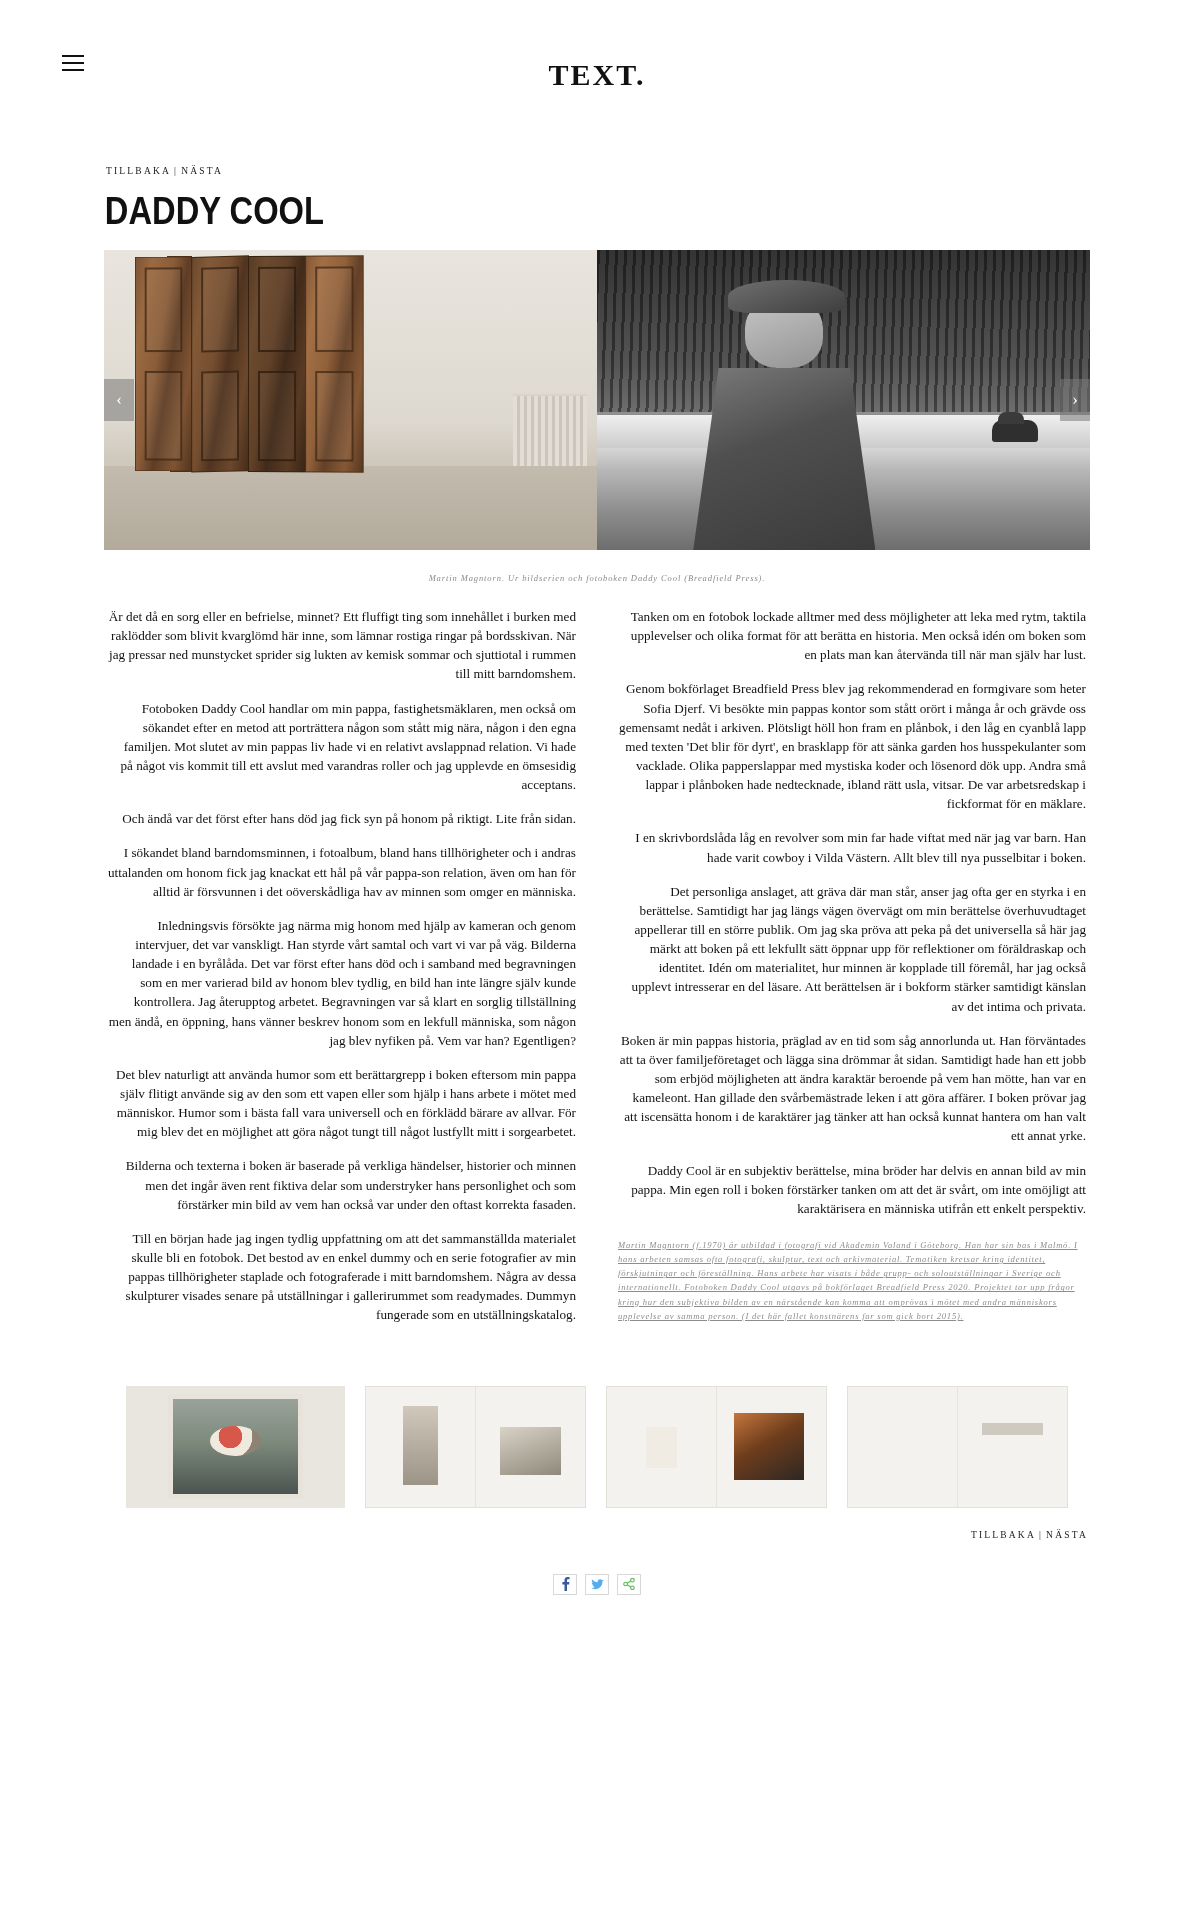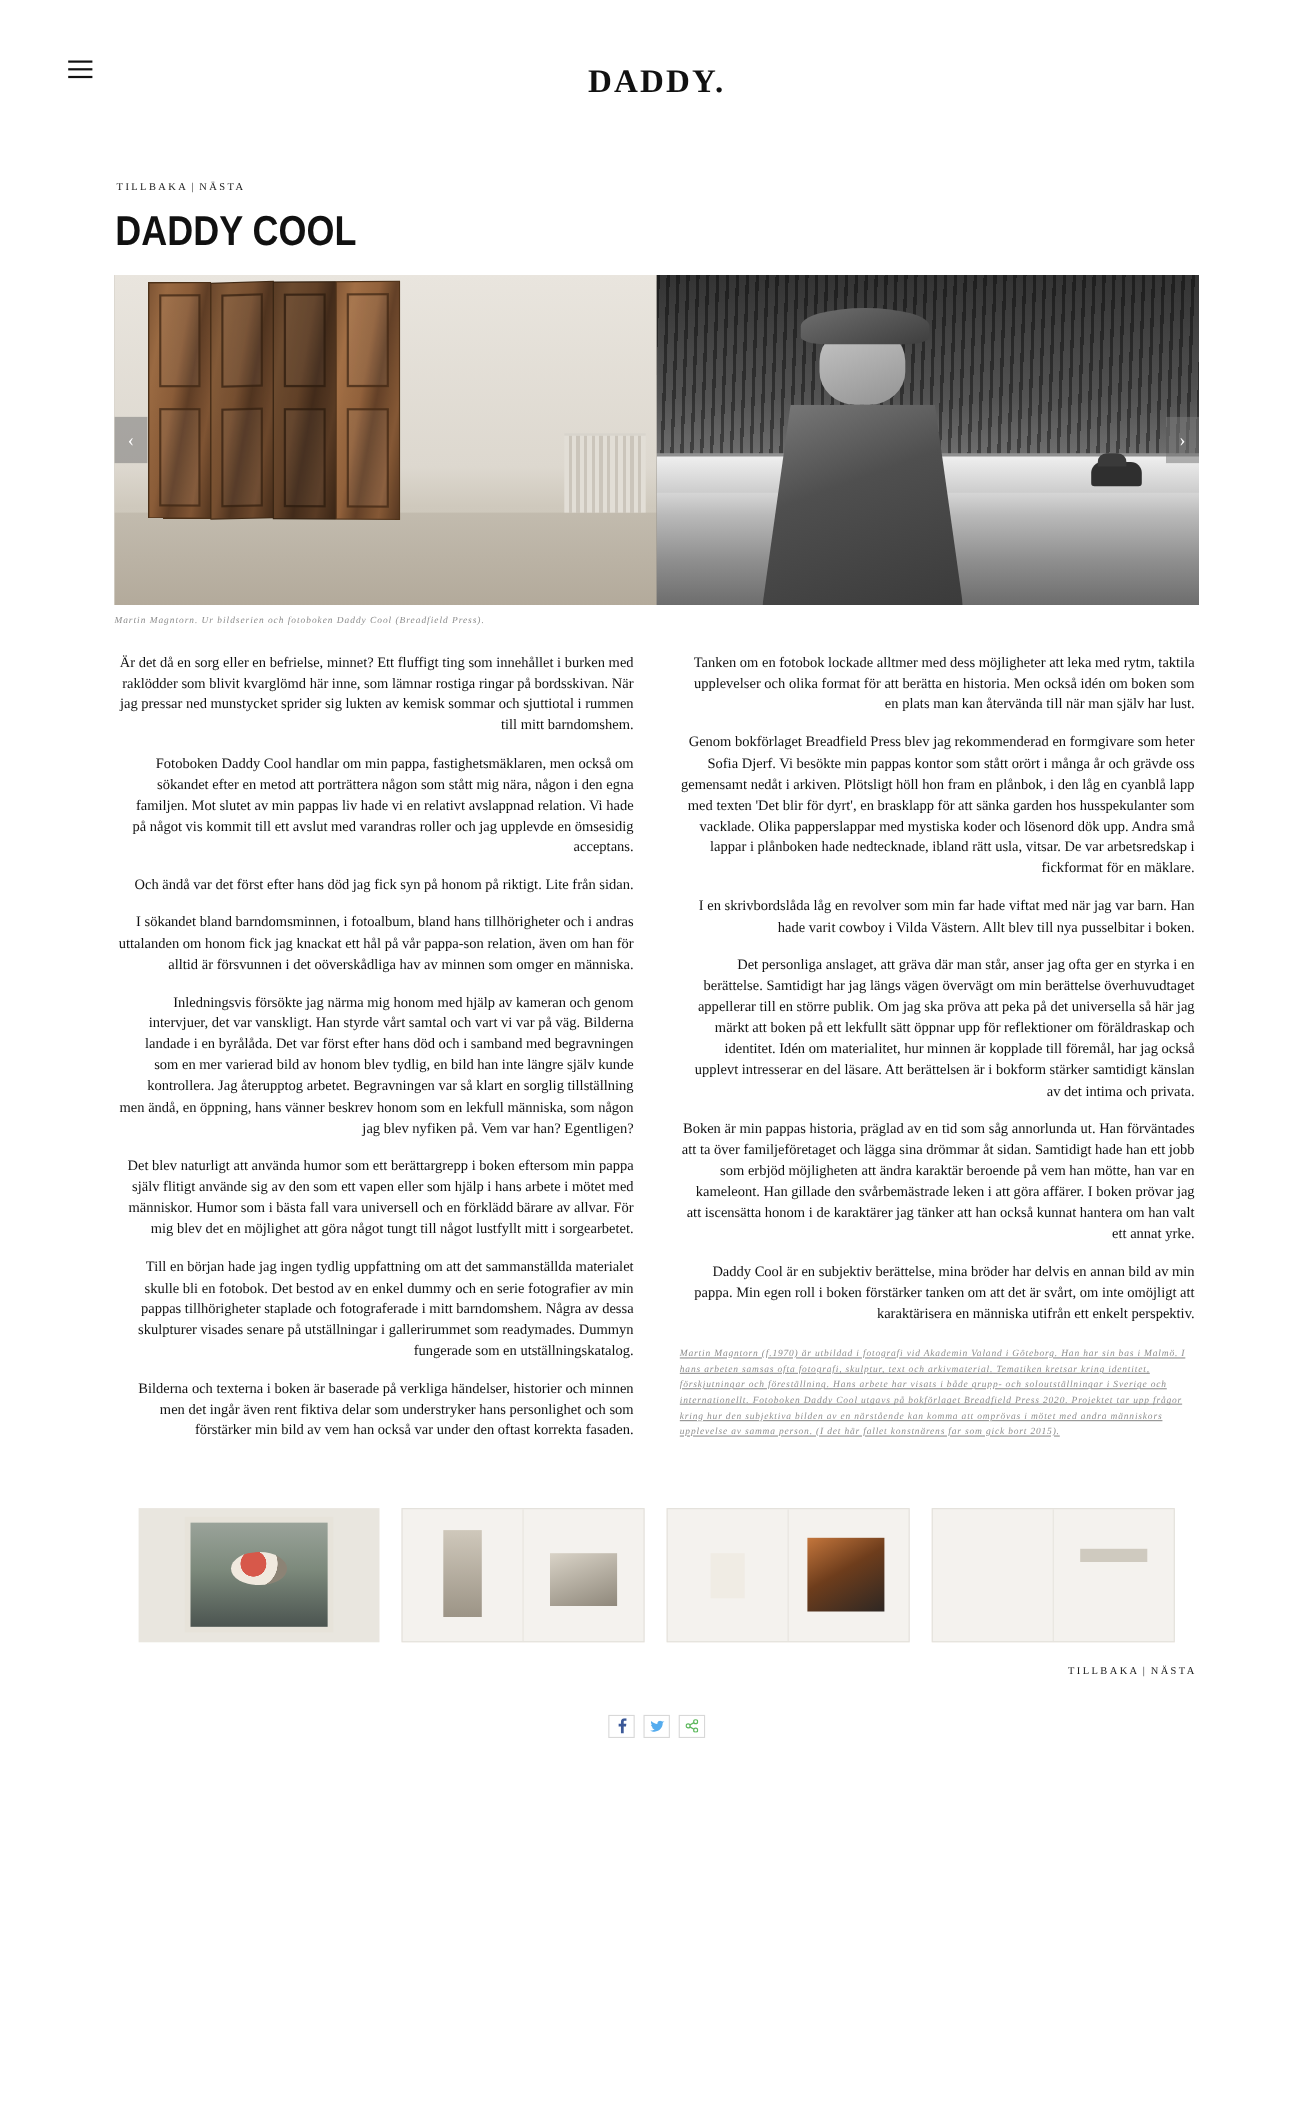--- a/index.html
+++ b/index.html
@@ -216,26 +216,27 @@
     font-size: 17px;
     line-height: 42px;
     text-align: center;
     cursor: pointer;
     user-select: none;
   }
   .arrow.prev { left: 0; }
   .arrow.next { right: 0; }
 
   .hero-caption {
+    text-align: center;
     font-family: "Liberation Serif", serif;
     font-style: italic;
     font-size: 8.5px;
     letter-spacing: 0.9px;
     color: #8b8b8b;
-    margin-top: 8px;
+    margin-top: 23px;
   }
 
   
   .cols {
     display: flex;
     gap: 42px;
     margin-top: 24px;
     padding: 0 4px;
   }
   .col { width: 470px; }
@@ -350,21 +351,21 @@
 </style>
 </head>
 <body>
 
 <div class="topbar">
   <div class="hamburger">
     <span></span>
     <span></span>
     <span></span>
   </div>
-  <div class="logo">DADDY.</div>
+  <div class="logo">TEXT.</div>
 </div>
 
 <div class="wrap">
   <div class="inner">
 
     <div class="nav-links">
       <a href="#">TILLBAKA</a><span class="sep">|</span><a href="#">NÄSTA</a>
     </div>
 
     <h1 class="title">DADDY COOL</h1>
@@ -400,22 +401,22 @@
     <div class="hero-caption">Martin Magntorn. Ur bildserien och fotoboken Daddy Cool (Breadfield Press).</div>
 
     <div class="cols">
       <div class="col">
         <p>Är det då en sorg eller en befrielse, minnet? Ett fluffigt ting som innehållet i burken med raklödder som blivit kvarglömd här inne, som lämnar rostiga ringar på bordsskivan. När jag pressar ned munstycket sprider sig lukten av kemisk sommar och sjuttiotal i rummen till mitt barndomshem.</p>
         <p>Fotoboken Daddy Cool handlar om min pappa, fastighetsmäklaren, men också om sökandet efter en metod att porträttera någon som stått mig nära, någon i den egna familjen. Mot slutet av min pappas liv hade vi en relativt avslappnad relation. Vi hade på något vis kommit till ett avslut med varandras roller och jag upplevde en ömsesidig acceptans.</p>
         <p>Och ändå var det först efter hans död jag fick syn på honom på riktigt. Lite från sidan.</p>
         <p>I sökandet bland barndomsminnen, i fotoalbum, bland hans tillhörigheter och i andras uttalanden om honom fick jag knackat ett hål på vår pappa-son relation, även om han för alltid är försvunnen i det oöverskådliga hav av minnen som omger en människa.</p>
         <p>Inledningsvis försökte jag närma mig honom med hjälp av kameran och genom intervjuer, det var vanskligt. Han styrde vårt samtal och vart vi var på väg. Bilderna landade i en byrålåda. Det var först efter hans död och i samband med begravningen som en mer varierad bild av honom blev tydlig, en bild han inte längre själv kunde kontrollera. Jag återupptog arbetet. Begravningen var så klart en sorglig tillställning men ändå, en öppning, hans vänner beskrev honom som en lekfull människa, som någon jag blev nyfiken på. Vem var han? Egentligen?</p>
         <p>Det blev naturligt att använda humor som ett berättargrepp i boken eftersom min pappa själv flitigt använde sig av den som ett vapen eller som hjälp i hans arbete i mötet med människor. Humor som i bästa fall vara universell och en förklädd bärare av allvar. För mig blev det en möjlighet att göra något tungt till något lustfyllt mitt i sorgearbetet.</p>
+        <p>Bilderna och texterna i boken är baserade på verkliga händelser, historier och minnen men det ingår även rent fiktiva delar som understryker hans personlighet och som förstärker min bild av vem han också var under den oftast korrekta fasaden.</p>
         <p>Till en början hade jag ingen tydlig uppfattning om att det sammanställda materialet skulle bli en fotobok. Det bestod av en enkel dummy och en serie fotografier av min pappas tillhörigheter staplade och fotograferade i mitt barndomshem. Några av dessa skulpturer visades senare på utställningar i gallerirummet som readymades. Dummyn fungerade som en utställningskatalog.</p>
-        <p>Bilderna och texterna i boken är baserade på verkliga händelser, historier och minnen men det ingår även rent fiktiva delar som understryker hans personlighet och som förstärker min bild av vem han också var under den oftast korrekta fasaden.</p>
       </div>
       <div class="col">
         <p>Tanken om en fotobok lockade alltmer med dess möjligheter att leka med rytm, taktila upplevelser och olika format för att berätta en historia. Men också idén om boken som en plats man kan återvända till när man själv har lust.</p>
         <p>Genom bokförlaget Breadfield Press blev jag rekommenderad en formgivare som heter Sofia Djerf. Vi besökte min pappas kontor som stått orört i många år och grävde oss gemensamt nedåt i arkiven. Plötsligt höll hon fram en plånbok, i den låg en cyanblå lapp med texten 'Det blir för dyrt', en brasklapp för att sänka garden hos husspekulanter som vacklade. Olika papperslappar med mystiska koder och lösenord dök upp. Andra små lappar i plånboken hade nedtecknade, ibland rätt usla, vitsar. De var arbetsredskap i fickformat för en mäklare.</p>
         <p>I en skrivbordslåda låg en revolver som min far hade viftat med när jag var barn. Han hade varit cowboy i Vilda Västern. Allt blev till nya pusselbitar i boken.</p>
         <p>Det personliga anslaget, att gräva där man står, anser jag ofta ger en styrka i en berättelse. Samtidigt har jag längs vägen övervägt om min berättelse överhuvudtaget appellerar till en större publik. Om jag ska pröva att peka på det universella så här jag märkt att boken på ett lekfullt sätt öppnar upp för reflektioner om föräldraskap och identitet. Idén om materialitet, hur minnen är kopplade till föremål, har jag också upplevt intresserar en del läsare. Att berättelsen är i bokform stärker samtidigt känslan av det intima och privata.</p>
         <p>Boken är min pappas historia, präglad av en tid som såg annorlunda ut. Han förväntades att ta över familjeföretaget och lägga sina drömmar åt sidan. Samtidigt hade han ett jobb som erbjöd möjligheten att ändra karaktär beroende på vem han mötte, han var en kameleont. Han gillade den svårbemästrade leken i att göra affärer. I boken prövar jag att iscensätta honom i de karaktärer jag tänker att han också kunnat hantera om han valt ett annat yrke.</p>
         <p>Daddy Cool är en subjektiv berättelse, mina bröder har delvis en annan bild av min pappa. Min egen roll i boken förstärker tanken om att det är svårt, om inte omöjligt att karaktärisera en människa utifrån ett enkelt perspektiv.</p>
         <div class="bio">Martin Magntorn (f.1970) är utbildad i fotografi vid Akademin Valand i Göteborg. Han har sin bas i Malmö. I hans arbeten samsas ofta fotografi, skulptur, text och arkivmaterial. Tematiken kretsar kring identitet, förskjutningar och föreställning. Hans arbete har visats i både grupp- och soloutställningar i Sverige och internationellt. Fotoboken Daddy Cool utgavs på bokförlaget Breadfield Press 2020. Projektet tar upp frågor kring hur den subjektiva bilden av en närstående kan komma att omprövas i mötet med andra människors upplevelse av samma person. (I det här fallet konstnärens far som gick bort 2015).</div>
       </div>

